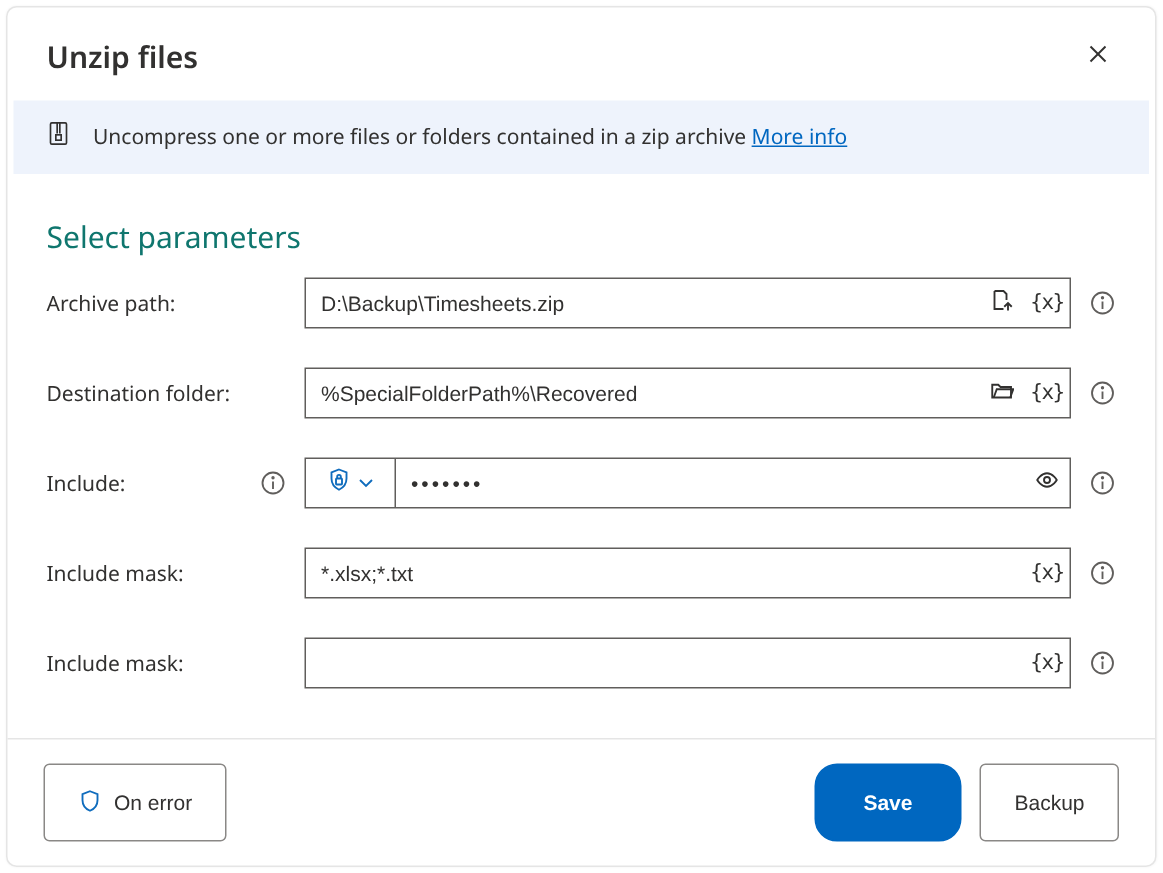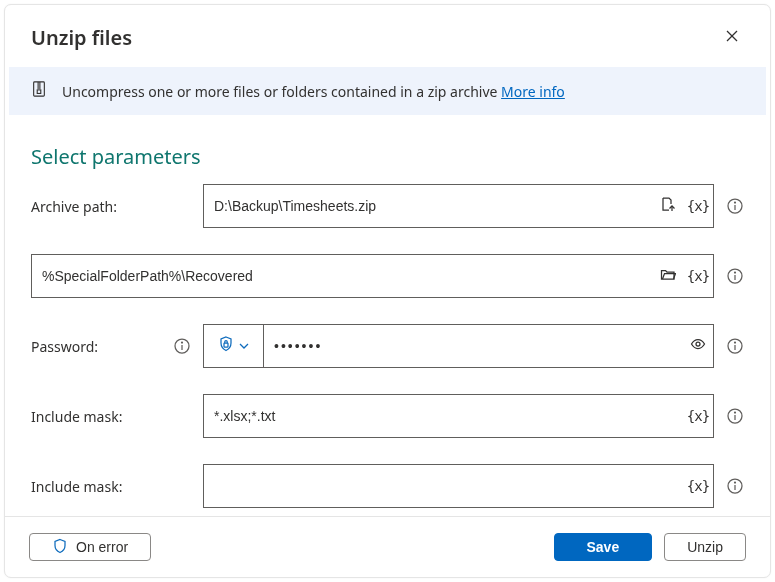--- a/index.html
+++ b/index.html
@@ -51,21 +51,21 @@
   }
   .label {
     width:160px; font-size:14px; color:#323130;
     display:flex; align-items:center; justify-content:space-between;
   }
   .info-icon {
     width:18px; height:18px; color:#605e5c;
     display:inline-flex; align-items:center; justify-content:center;
   }
   .input-wrap {
-    flex:1; height:44px; border:1px solid #605e5c;
+    flex:1; height:34px; border:1px solid #605e5c;
     display:flex; align-items:stretch; background:#fff;
     position:relative;
   }
   .input-wrap input {
     flex:1; border:none; outline:none; padding:0 10px;
     font-size:14px; color:#323130; background:transparent;
   }
   .input-adorn {
     width:30px; display:flex; align-items:center; justify-content:center;
     color:#323130; cursor:pointer;
@@ -82,28 +82,28 @@
   }
   .trailing-info { width:18px; flex-shrink:0; }
   .footer {
     margin-top:auto;
     border-top:1px solid #e5e5e5;
     padding:16px 24px;
     display:flex; align-items:center; gap:12px;
   }
   .spacer { flex:1; }
   .btn {
-    height:28px; padding:0 22px; font-size:14px;
+    height:52px; padding:0 22px; font-size:14px;
     border-radius:4px; border:1px solid #8a8886;
     background:#fff; color:#323130; cursor:pointer;
     display:flex; align-items:center; gap:8px;
   }
   .btn.primary {
     background:#0067c0; border-color:#0067c0; color:#fff;
-    padding:0 32px; font-weight:600;
+    padding:0 32px; font-weight:600;border-radius:15px;
   }
   svg { width:16px; height:16px; fill:none; stroke:currentColor; stroke-width:1.25; }
   .chev svg{width:12px;height:12px;}
 </style>
 </head>
 <body>
 
 <div class="dialog">
 
   <div class="header">
@@ -155,20 +155,21 @@
       <span class="info-icon trailing-info">
         <svg viewBox="0 0 16 16">
             <circle cx="8" cy="8" r="7"></circle>
             <line x1="8" y1="7" x2="8" y2="12"></line>
             <circle cx="8" cy="4.5" r="0.5" fill="currentColor"></circle>
           </svg>
       </span>
     </div>
 
     <div class="row">
+      <div class="label">Destination folder:</div>
       <div class="input-wrap">
         <input type="text" value="%SpecialFolderPath%\Recovered" style="">
         <div class="input-adorn">
           <span>
             <svg viewBox="0 0 16 16">
                 <path d="M1.5 4.5h4l1.5 1.5h7v7h-12.5z"></path>
                 <path d="M2.5 13l2-5.5h11l-2 5.5"></path>
               </svg>
           </span>
         </div>
@@ -178,21 +179,21 @@
         <svg viewBox="0 0 16 16">
             <circle cx="8" cy="8" r="7"></circle>
             <line x1="8" y1="7" x2="8" y2="12"></line>
             <circle cx="8" cy="4.5" r="0.5" fill="currentColor"></circle>
           </svg>
       </span>
     </div>
 
     <div class="row">
       <div class="label">
-        <span>Password:</span>
+        <span>Include:</span>
         <span class="info-icon">
           <svg viewBox="0 0 16 16">
               <circle cx="8" cy="8" r="7"></circle>
               <line x1="8" y1="7" x2="8" y2="12"></line>
               <circle cx="8" cy="4.5" r="0.5" fill="currentColor"></circle>
             </svg>
         </span>
       </div>
       <div class="input-wrap">
         <div class="secret-select">
@@ -264,16 +265,16 @@
     <button class="btn">
       <span style="color:#0f6cbd">
         <svg viewBox="0 0 16 16">
             <path d="M8 1.5l5 2v4c0 3.8-2.8 6.1-5 7-2.2-.9-5-3.2-5-7v-4z"></path>
           </svg>
       </span>
       <span>On error</span>
     </button>
     <div class="spacer"></div>
     <button class="btn primary">Save</button>
-    <button class="btn">Unzip</button>
+    <button class="btn">Backup</button>
   </div>
 
 </div>
 
 </body></html>

